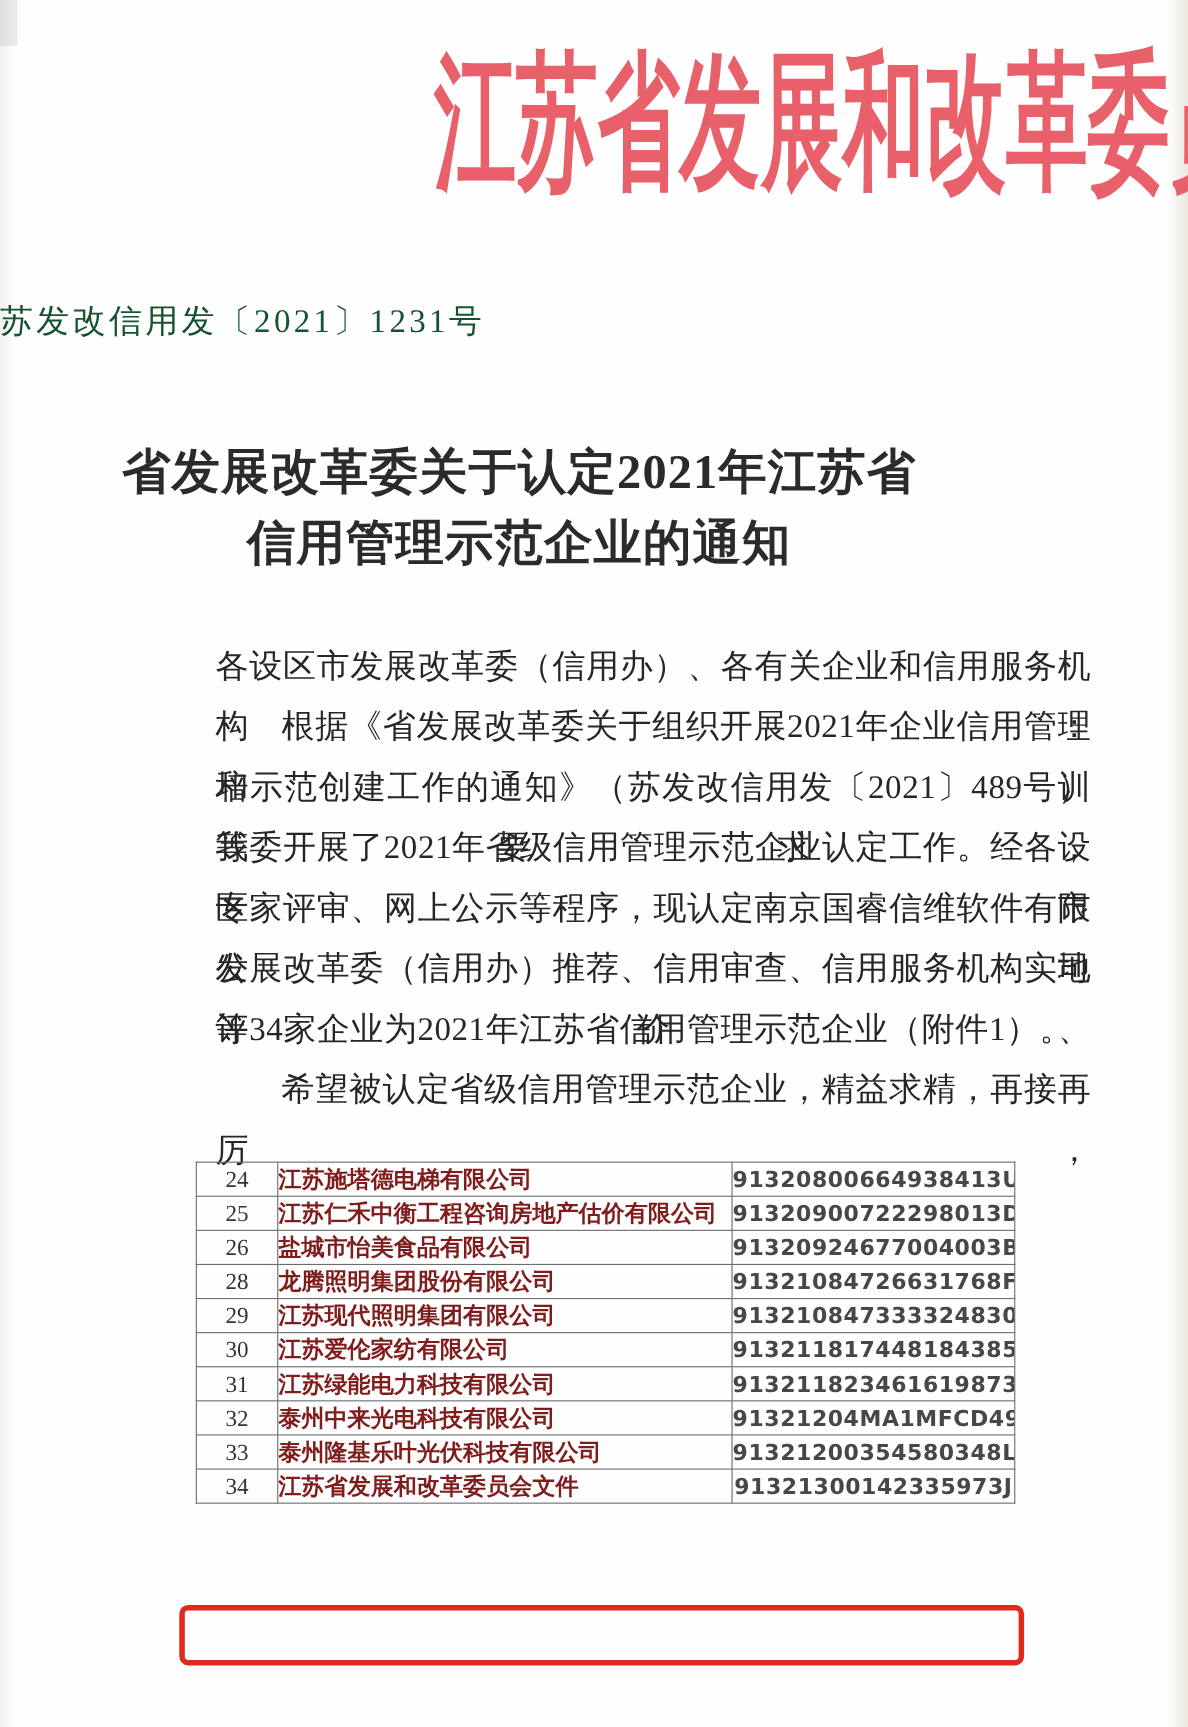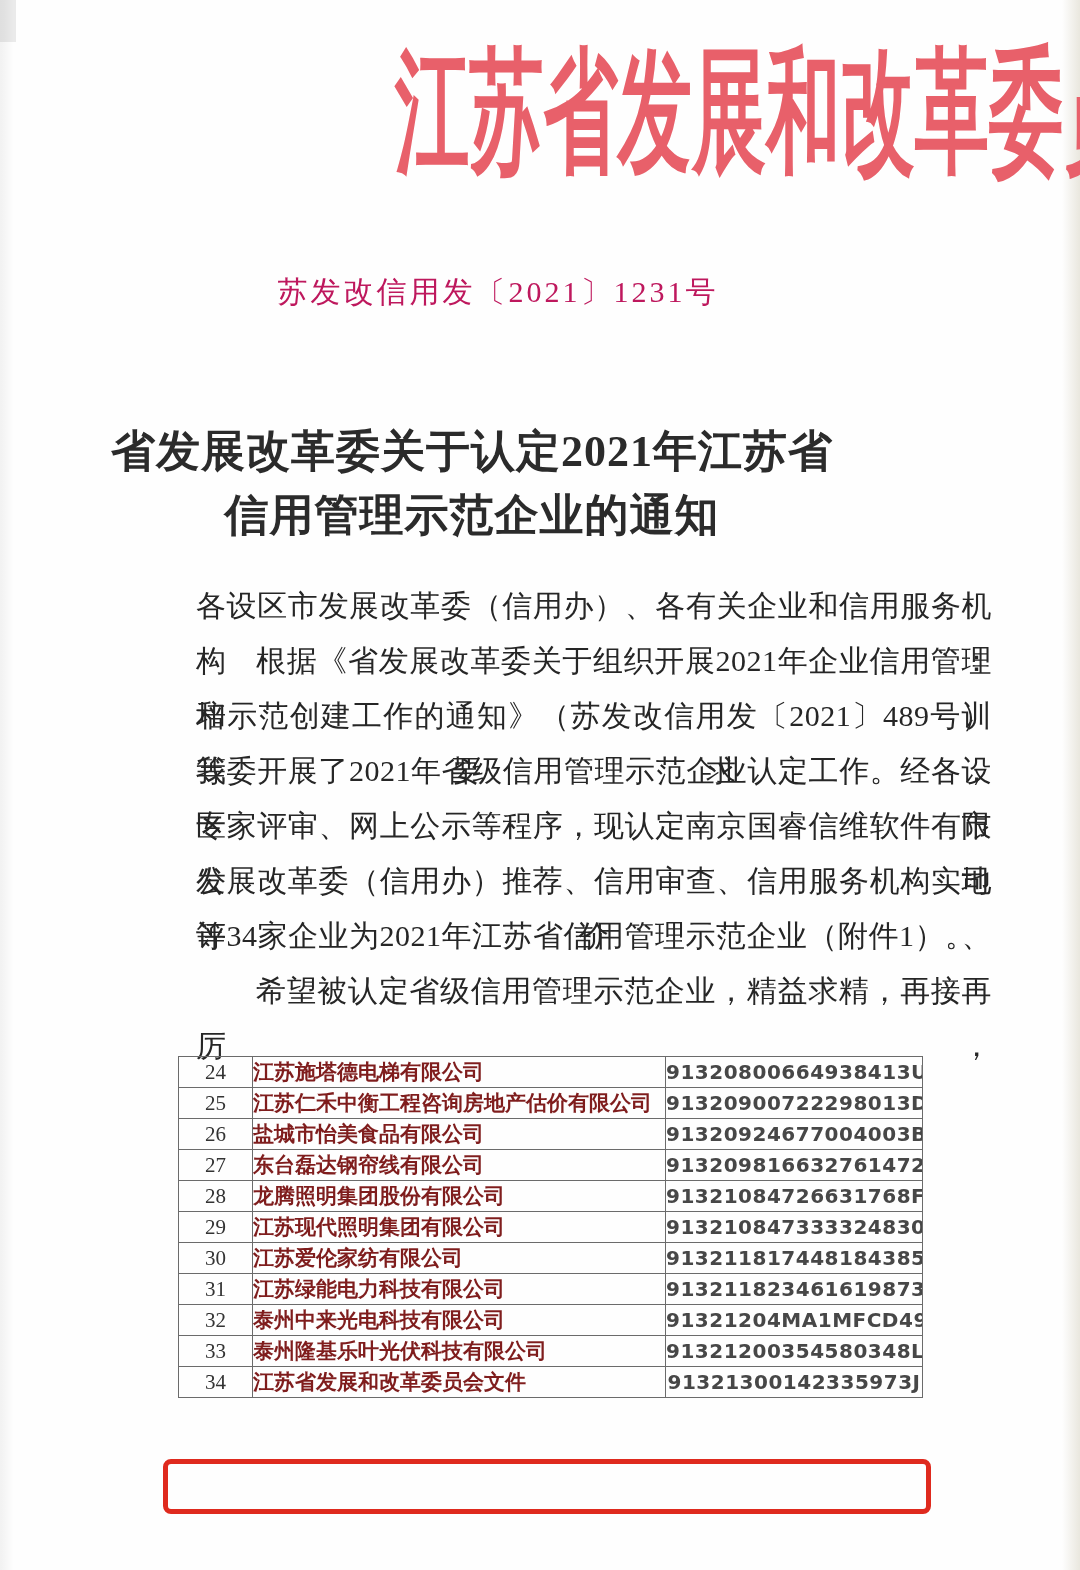--- a/index.html
+++ b/index.html
@@ -26,25 +26,25 @@
   }
   .letterhead-inner{
     font-size:135px;line-height:170px;font-weight:700;white-space:nowrap;
     color:#e8606a;
     transform:scaleX(0.55);transform-origin:50% 50%;
     font-family:"Liberation Serif","DejaVu Serif",serif;
   }
 
   .doc-number{
     position:absolute;top:272px;left:0;width:996px;
-    text-align:center;font-size:30px;color:#be185d;letter-spacing:3px;
+    text-align:left;font-size:30px;color:#14532d;letter-spacing:3px;
   }
 
   .notice-title{
-    position:absolute;top:420px;left:0;width:944px;
+    position:absolute;top:398px;left:0;width:944px;
     text-align:center;font-weight:700;color:#2b2b2b;
     font-size:44px;line-height:64px;letter-spacing:1px;
   }
 
   .body-text{
     position:absolute;top:578px;left:170px;width:796px;
     font-size:30px;color:#262626;margin-left:26px;
   }
   .bline{
     height:55px;line-height:55px;white-space:nowrap;
@@ -119,25 +119,20 @@
     <td class="c-no">25</td>
     <td class="c-name">江苏仁禾中衡工程咨询房地产估价有限公司</td>
     <td class="c-code">91320900722298013D</td>
   </tr>
           <tr>
     <td class="c-no">26</td>
     <td class="c-name">盐城市怡美食品有限公司</td>
     <td class="c-code">91320924677004003B</td>
   </tr>
           <tr>
-    <td class="c-no">27</td>
-    <td class="c-name">东台磊达钢帘线有限公司</td>
-    <td class="c-code">913209816632761472</td>
-  </tr>
-          <tr>
     <td class="c-no">28</td>
     <td class="c-name">龙腾照明集团股份有限公司</td>
     <td class="c-code">91321084726631768F</td>
   </tr>
           <tr>
     <td class="c-no">29</td>
     <td class="c-name">江苏现代照明集团有限公司</td>
     <td class="c-code">913210847333324830</td>
   </tr>
           <tr>

